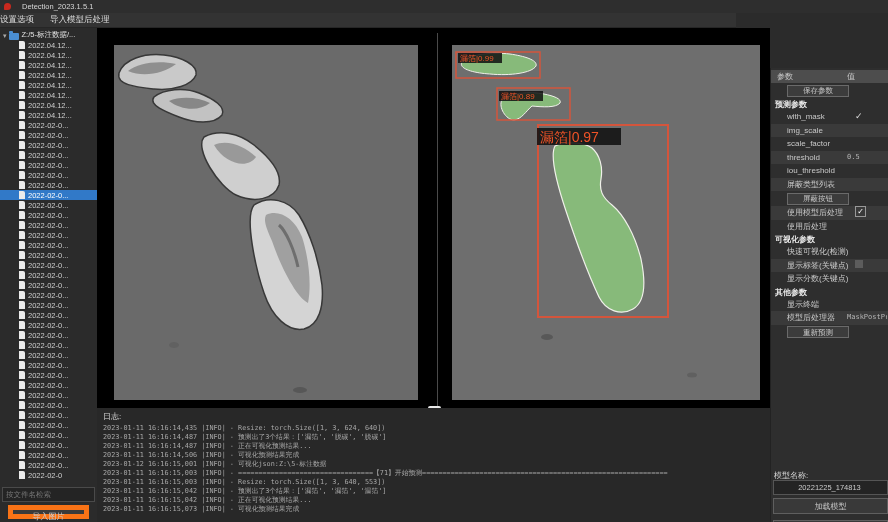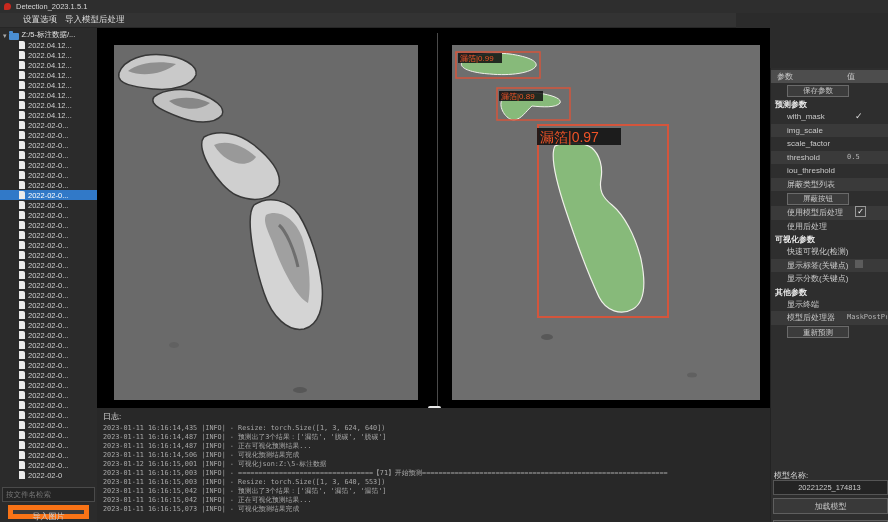--- a/index.html
+++ b/index.html
@@ -3,24 +3,24 @@
 <meta charset="utf-8">
 <style>
   html,body{margin:0;padding:0;}
   body{
     width:888px;height:522px;position:relative;overflow:hidden;
     background:#2b2b2b;font-family:"Liberation Sans",sans-serif;color:#cccccc;
     -webkit-font-smoothing:antialiased;
   }
   
   .titlebar{position:absolute;left:0;top:0;width:888px;height:13px;background:#2e2e2e;
-    display:flex;align-items:center;font-size:7.5px;color:#d6d6d6;}
+    display:flex;align-items:center;font-size:7.5px;color:#d6d6d6;gap:6px;}
   .app-icon{width:7px;height:7px;margin:0 5px 0 4px;background:#c8291e;border-radius:50% 50% 50% 10%;display:inline-block;}
   .menubar{position:absolute;left:0;top:13px;width:736px;height:15px;background:#333333;
-    display:flex;align-items:center;gap:8px;padding-left:23px;font-size:8.5px;color:#dddddd;box-sizing:border-box;
+    display:flex;align-items:center;gap:16px;padding-left:0;font-size:8.5px;color:#dddddd;box-sizing:border-box;
     border-bottom:1px solid #262626;}
   .menu-item{cursor:default;}
   
   .left-panel{position:absolute;left:0;top:28px;width:97px;height:494px;background:#2b2b2b;
     display:flex;flex-direction:column;box-sizing:border-box;}
   .tree{flex:1;overflow:hidden;}
   .tree-root{height:12px;display:flex;align-items:flex-end;font-size:7.5px;color:#e0e0e0;padding-left:3px;white-space:nowrap;}
   .caret{color:#aaaaaa;font-size:7px;margin-right:2px;}
   .folder-icon{width:10px;height:7px;background:#4a8ed2;border-radius:1px;position:relative;margin-right:3px;flex:none;}
   .folder-icon::before{content:"";position:absolute;left:0;top:-2px;width:4px;height:2px;background:#4a8ed2;border-radius:1px 1px 0 0;}

